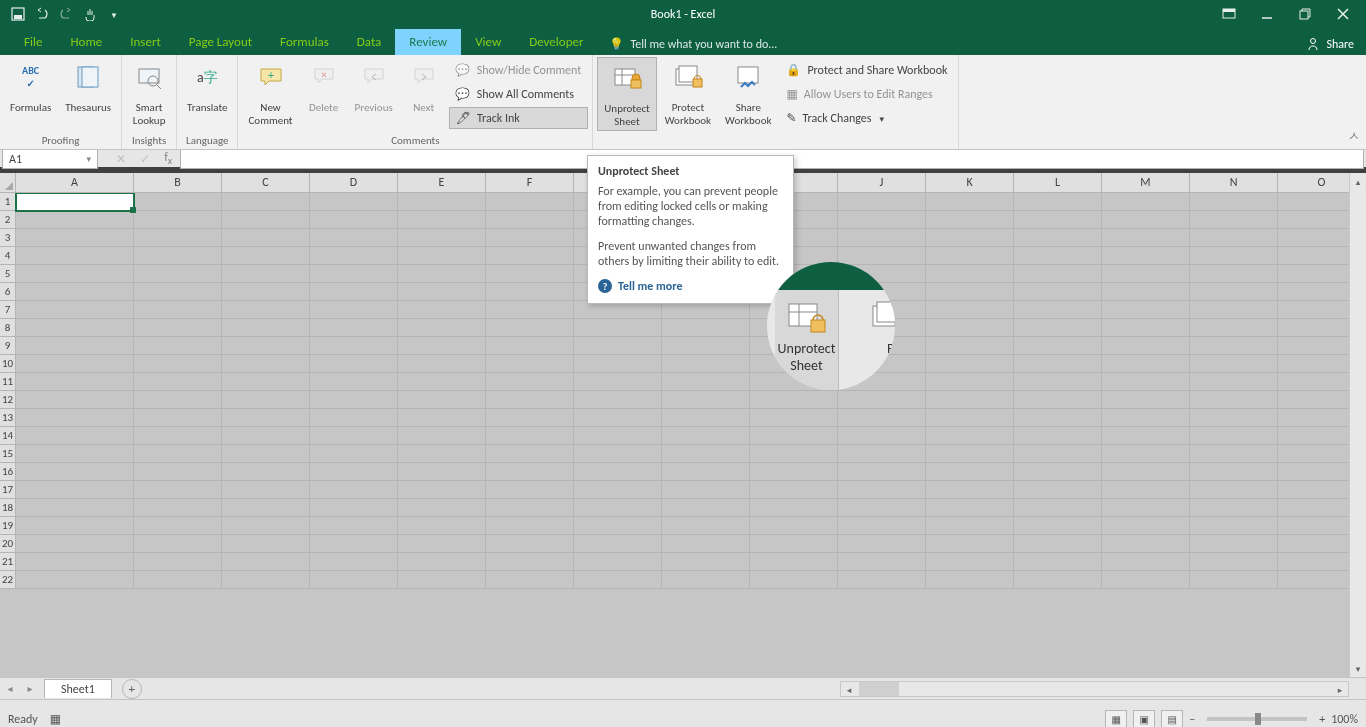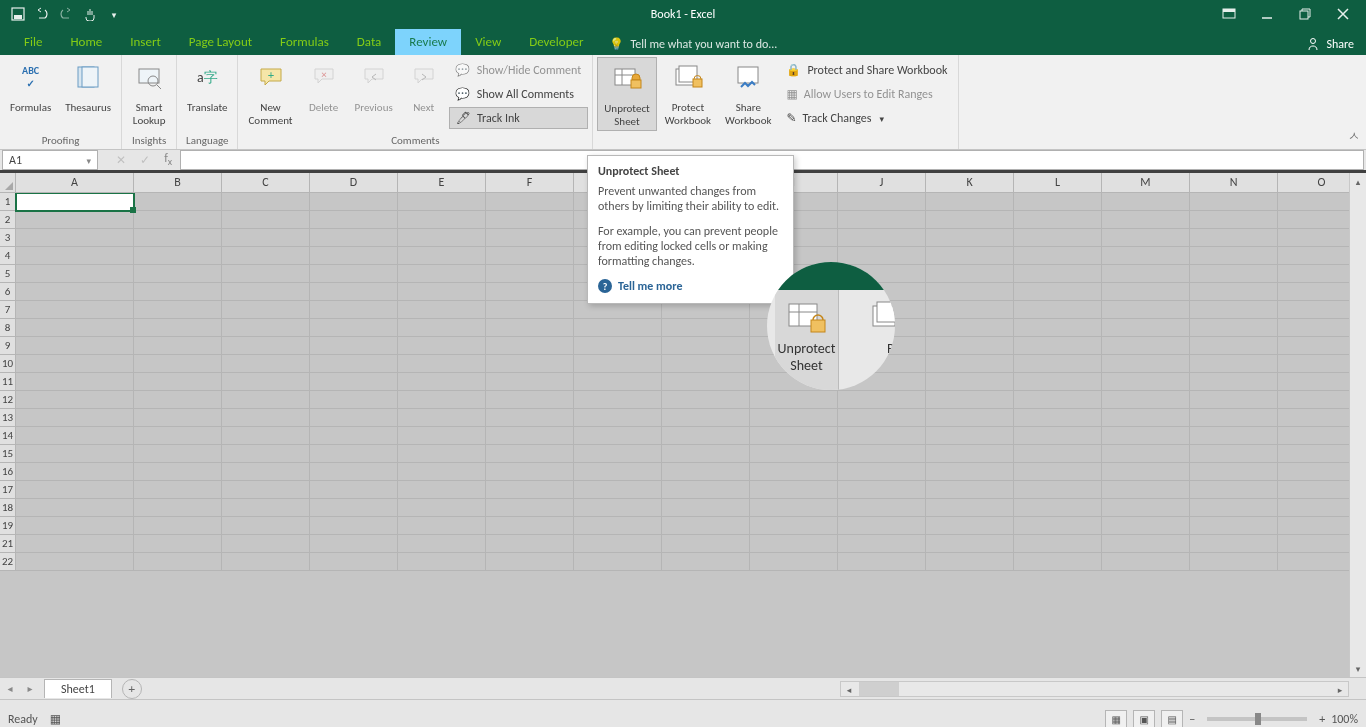--- a/index.html
+++ b/index.html
@@ -28,21 +28,21 @@
 .bigbtn{display:flex;flex-direction:column;align-items:center;justify-content:flex-start;padding:4px 6px 0;min-width:46px;text-align:center;font-size:11px;line-height:13px;color:#444;cursor:pointer;height:74px}
 .bigbtn.disabled{opacity:.55}
 .bigbtn .bicon{width:32px;height:32px;display:flex;align-items:center;justify-content:center;margin-bottom:8px}
 .bigbtn.sel{background:#d8d8d8;border:1px solid #b0b0b0}
 .smallbtns{display:flex;flex-direction:column;gap:2px;padding-top:2px}
 .smallbtn{display:flex;align-items:center;gap:6px;font-size:12px;padding:2px 6px;cursor:pointer;border:1px solid transparent;height:22px}
 .smallbtn.sel{background:#d8d8d8;border:1px solid #b0b0b0}
 .ribbon .collapse{position:absolute;right:6px;bottom:4px;color:#666;font-size:12px}
 
 
-.fbar{height:23px;background:#e6e6e6;border-bottom:3px solid #404040;display:flex;align-items:center}
+.fbar{height:23px;background:#e6e6e6;border-bottom:6px solid #404040;display:flex;align-items:center}
 .namebox{width:96px;height:20px;background:#fff;border:1px solid #b0b0b0;margin-left:2px;padding:0 6px;display:flex;align-items:center;justify-content:space-between;font-size:12px}
 .fbar .fxarea{display:flex;align-items:center;gap:14px;padding-left:18px;color:#888}
 .fbar .fxinput{flex:1;height:20px;background:#fff;border:1px solid #b0b0b0;margin-left:8px;margin-right:2px}
 
 
 .gridwrap{position:relative;width:1366px}
 .grid{height:504px;background:#c6c6c6;display:flex;flex-direction:column}
 .colhead{height:20px;display:flex;background:#e0e0e0}
 .corner{width:28px;border-right:1px solid #b5b5b5;border-bottom:1px solid #b5b5b5;background:#e0e0e0;position:relative}
 .corner::after{content:"";position:absolute;right:2px;bottom:2px;width:0;height:0;border-left:8px solid transparent;border-bottom:8px solid #a8a8a8}
@@ -713,20 +713,38 @@
           <div class="cell"></div>
           <div class="cell"></div>
           <div class="cell"></div>
           <div class="cell"></div>
           <div class="cell"></div>
           <div class="cell"></div>
           <div class="cell"></div>
           <div class="cell"></div>
         </div>
         <div class="row">
+          <div class="rh">20</div>
+          <div class="cell first"></div>
+          <div class="cell"></div>
+          <div class="cell"></div>
+          <div class="cell"></div>
+          <div class="cell"></div>
+          <div class="cell"></div>
+          <div class="cell"></div>
+          <div class="cell"></div>
+          <div class="cell"></div>
+          <div class="cell"></div>
+          <div class="cell"></div>
+          <div class="cell"></div>
+          <div class="cell"></div>
+          <div class="cell"></div>
+          <div class="cell"></div>
+        </div>
+        <div class="row">
           <div class="rh">21</div>
           <div class="cell first"></div>
           <div class="cell"></div>
           <div class="cell"></div>
           <div class="cell"></div>
           <div class="cell"></div>
           <div class="cell"></div>
           <div class="cell"></div>
           <div class="cell"></div>
           <div class="cell"></div>
@@ -786,22 +804,22 @@
     <div class="zoomslider">
         <div class="knob"></div>
       </div>
     <span>+</span>
     <span>100%</span>
   </div>
 </div>
 
 <div class="tooltip">
   <div class="tt-title">Unprotect Sheet</div>
+  <div class="tt-p">For example, you can prevent people from editing locked cells or making formatting changes.</div>
   <div class="tt-p">Prevent unwanted changes from others by limiting their ability to edit.</div>
-  <div class="tt-p">For example, you can prevent people from editing locked cells or making formatting changes.</div>
   <div class="tt-more">
       <span class="qmark">?</span>
       <span>Tell me more</span>
     </div>
 </div>
 
 <div class="zoombox">
   <div class="zstrip"></div>
   <div class="zbtn a">
     <div class="zicon">

